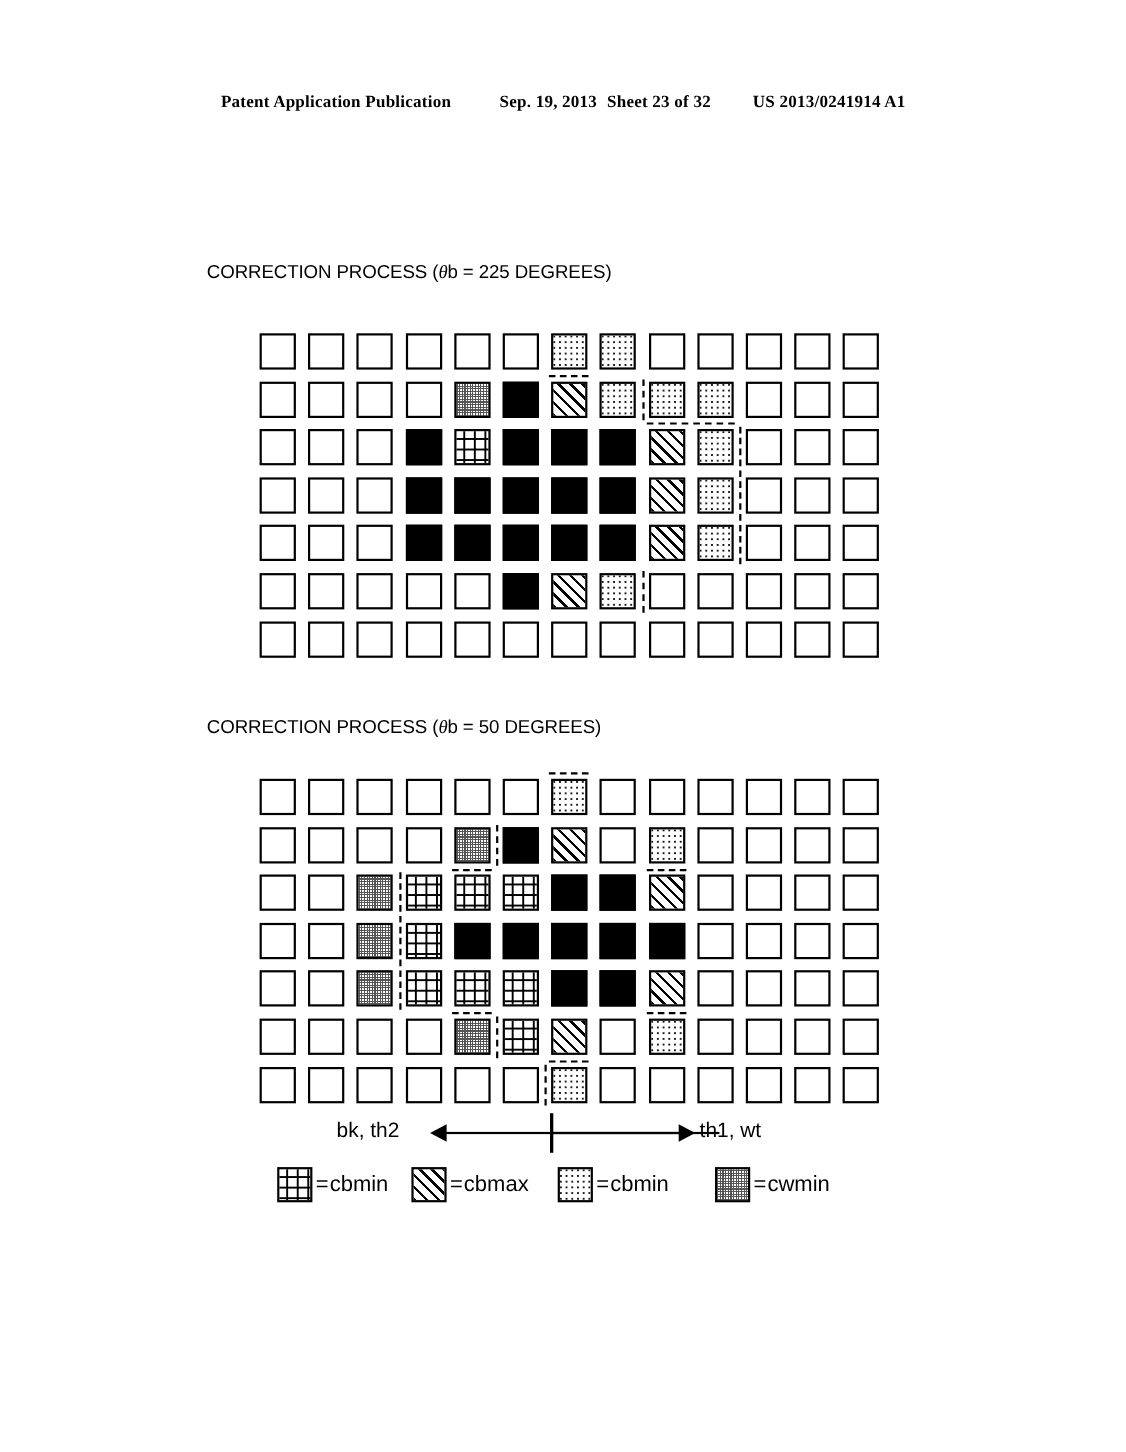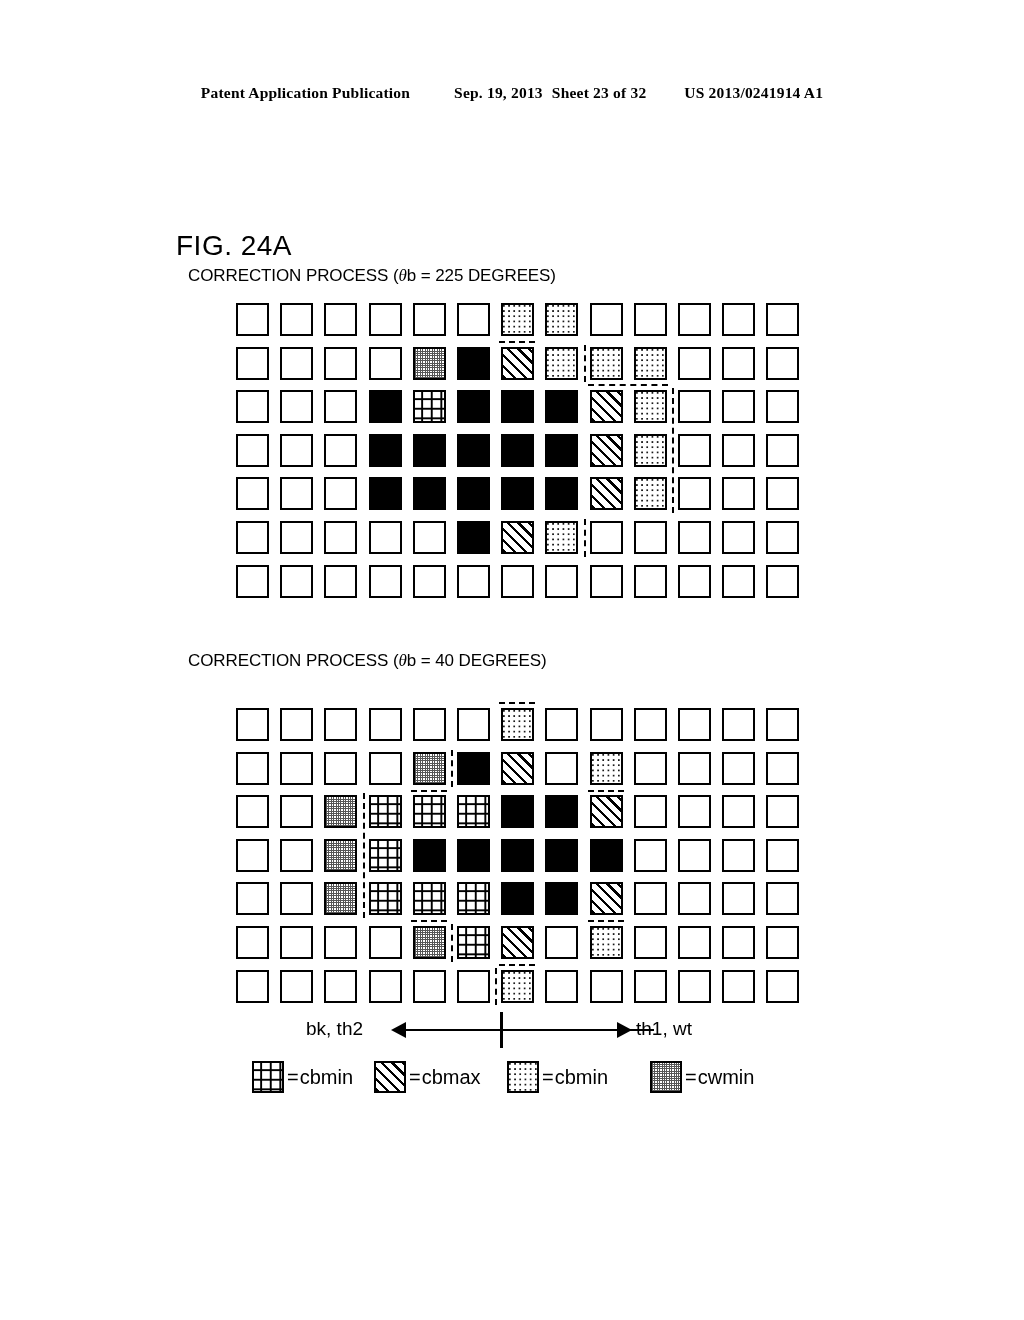--- a/index.html
+++ b/index.html
@@ -110,21 +110,20 @@
 <body>
 
 <div id="hdr">
   <span class="h-pub">Patent Application Publication</span>
   <span class="h-date">Sep. 19, 2013</span>
   <span class="h-sheet">Sheet 23 of 32</span>
   <span class="h-num">US 2013/0241914 A1</span>
 </div>
 
 <div class="fig-wrap" style="left:176px;top:232px;">
-  <div class="fig-title">FIG. 24A</div>
   <div class="fig-caption">
     <span>CORRECTION PROCESS (</span><span class="theta">θ</span><span>b = 225 DEGREES)</span>
   </div>
 </div>
 <div class="grid" id="grid-a" style="position:absolute;left:236px;top:303px;width:580px;height:300px;">
     <div class="cell p-wt" style="left: 0px; top: 0px;"></div>
     <div class="cell p-wt" style="left: 44.2px; top: 0px;"></div>
     <div class="cell p-wt" style="left: 88.4px; top: 0px;"></div>
     <div class="cell p-wt" style="left: 132.6px; top: 0px;"></div>
     <div class="cell p-wt" style="left: 176.8px; top: 0px;"></div>
@@ -218,21 +217,21 @@
 <div id="dash-a" style="position:absolute;left:236px;top:303px;width:580px;height:300px;">
     <div class="dash-h" style="left: 263.2px; top: 37.6px; width: 36.2px;"></div>
     <div class="dash-v" style="left: 347.6px; top: 41.6px; height: 37.6px;"></div>
     <div class="dash-h" style="left: 351.6px; top: 81.2px; width: 80.4px;"></div>
     <div class="dash-v" style="left: 436px; top: 85.2px; height: 124.8px;"></div>
     <div class="dash-v" style="left: 347.6px; top: 216px; height: 37.6px;"></div>
   </div>
 
 <div class="fig-wrap" style="left:176px;top:645px;">
   <div class="fig-caption">
-    <span>CORRECTION PROCESS (</span><span class="theta">θ</span><span>b = 40 DEGREES)</span>
+    <span>CORRECTION PROCESS (</span><span class="theta">θ</span><span>b = 50 DEGREES)</span>
   </div>
 </div>
 <div class="grid" id="grid-b" style="position:absolute;left:236px;top:708px;width:580px;height:300px;">
     <div class="cell p-wt" style="left: 0px; top: 0px;"></div>
     <div class="cell p-wt" style="left: 44.2px; top: 0px;"></div>
     <div class="cell p-wt" style="left: 88.4px; top: 0px;"></div>
     <div class="cell p-wt" style="left: 132.6px; top: 0px;"></div>
     <div class="cell p-wt" style="left: 176.8px; top: 0px;"></div>
     <div class="cell p-wt" style="left: 221px; top: 0px;"></div>
     <div class="cell p-cwmax" style="left: 265.2px; top: 0px;"></div>

